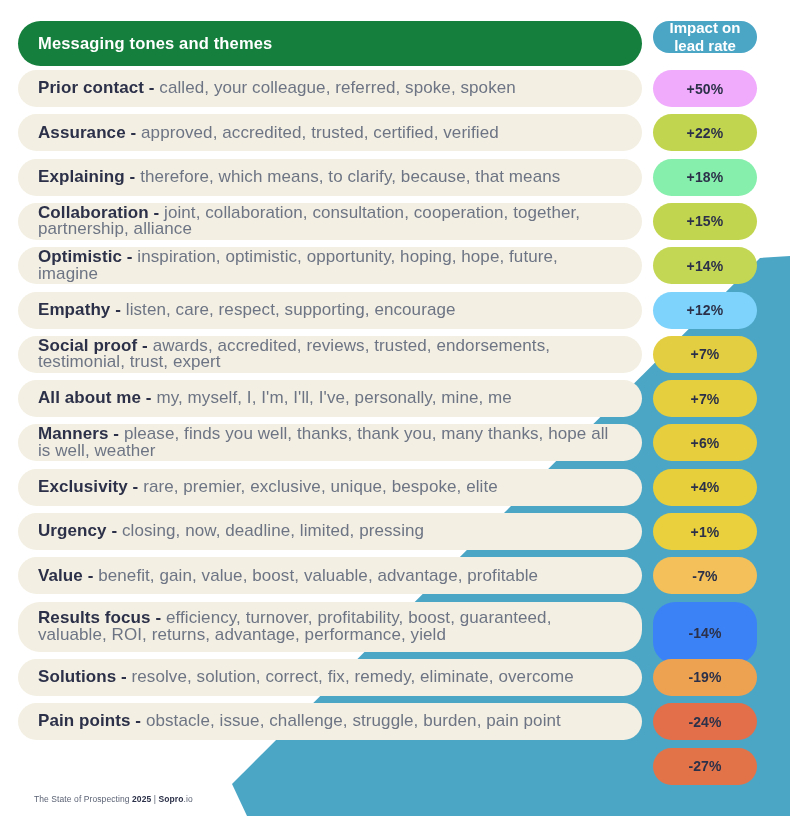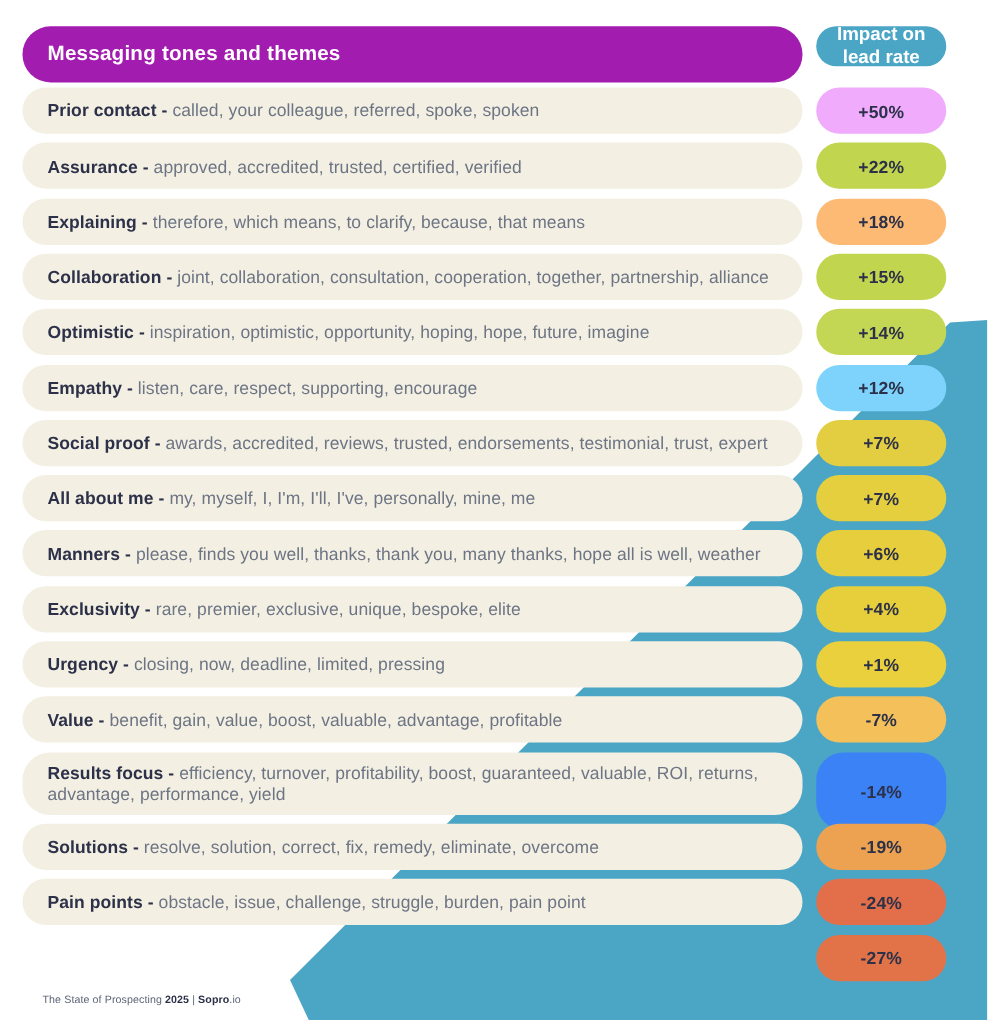--- a/index.html
+++ b/index.html
@@ -55,26 +55,26 @@
     width: 624px;
     border-radius: 22px;
     background: #f3efe2;
     display: flex;
     align-items: center;
     box-sizing: border-box;
     padding: 4px 20px 4px 20px;
   }
 
   .label-pill.header {
-    background: #a21caf;
+    background: #15803d;
     border-radius: 26px;
   }
 
   .label-text {
-    font-size: 14px;
+    font-size: 17px;
     line-height: 16.5px;
     color: #6d7585;
     letter-spacing: 0.005em;
   }
 
   .label-text .cat {
     font-weight: bold;
     color: #2c3149;
   }
 
@@ -165,21 +165,21 @@
           <div class="label-text"><span class="cat">Assurance</span><span class="cat"> - </span><span>approved, accredited, trusted, certified, verified</span></div>
         </div>
         <div class="value-pill" style="height: 37px; background: rgb(194, 213, 78);">
           <span class="value-text">+22%</span>
         </div>
       </div>
       <div class="row" style="top: 158.6px; height: 37px;">
         <div class="label-pill" style="height: 37px;">
           <div class="label-text"><span class="cat">Explaining</span><span class="cat"> - </span><span>therefore, which means, to clarify, because, that means</span></div>
         </div>
-        <div class="value-pill" style="height: 37px; background: #fdba74; text-align: right;">
+        <div class="value-pill" style="height: 37px; background: #86efac; text-align: right;">
           <span class="value-text">+18%</span>
         </div>
       </div>
       <div class="row" style="top: 202.9px; height: 37px;">
         <div class="label-pill" style="height: 37px;">
           <div class="label-text"><span class="cat">Collaboration</span><span class="cat"> - </span><span>joint, collaboration, consultation, cooperation, together, partnership, alliance</span></div>
         </div>
         <div class="value-pill" style="height: 37px; background: rgb(194, 213, 78);">
           <span class="value-text">+15%</span>
         </div>

